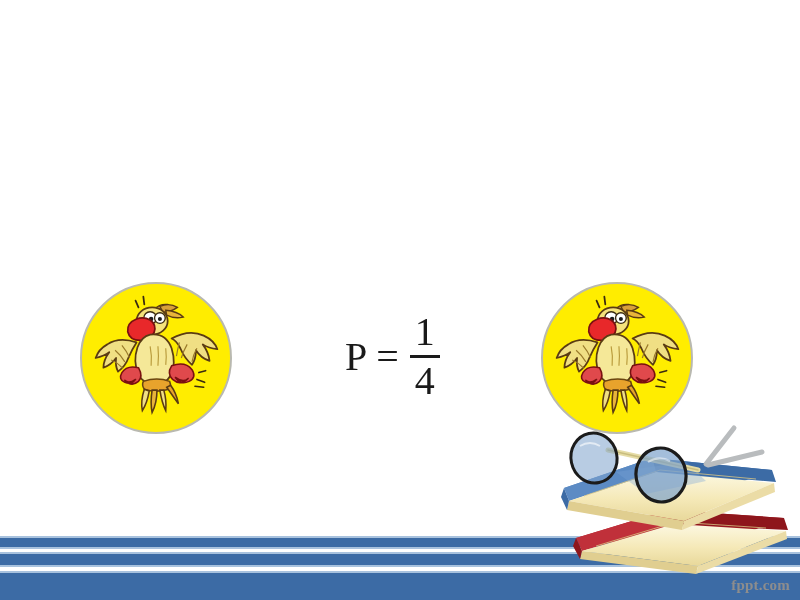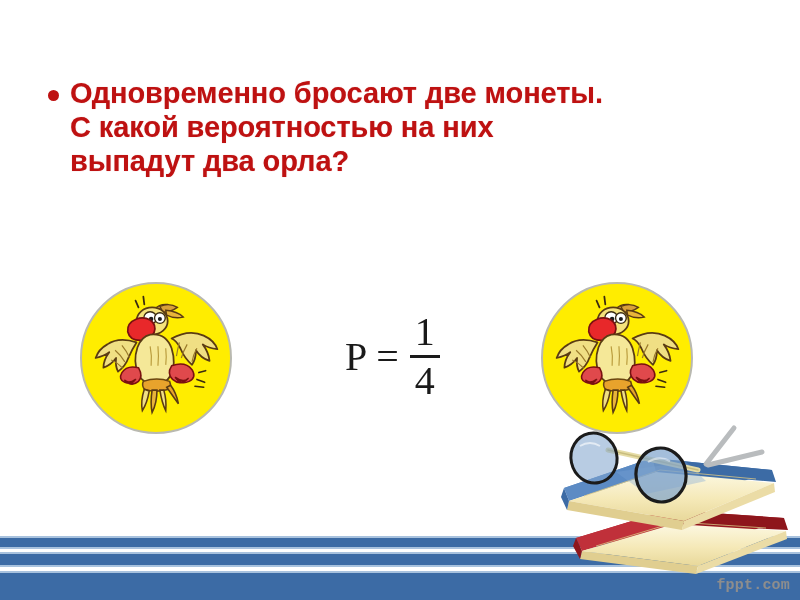--- a/index.html
+++ b/index.html
@@ -129,37 +129,31 @@
     width: 244px;
     height: 165px;
   }
 
   
   .watermark {
     position: absolute;
     right: 10px;
     bottom: 6px;
     color: #8d8d8d;
-    font-family: Liberation Mono, monospace;
+    font-family: Liberation Serif, serif;
     font-size: 15px;
     font-weight: bold;
     letter-spacing: 0.2px;
   }
 </style>
 </head>
 <body>
 
 <div class="slide">
 
-  <div class="question-block">
-    <span class="bullet-dot"></span>
-    <div class="question-text">Одновременно бросают две монеты.
-С какой вероятностью на них
-выпадут два орла?</div>
-  </div>
 
   <div class="coin left">
     <svg class="coin-emblem" viewBox="0 0 152 152">
 
       <path d="M74 26 q6 -6 14 -5 q-2 5 -6 8 z" fill="#E8B53A" stroke="#5a3b13" stroke-width="1.4"></path>
       <path d="M80 23 q10 -4 18 1 q-7 5 -15 5 z" fill="#D9A13A" stroke="#5a3b13" stroke-width="1.4"></path>
       <path d="M86 27 q12 1 18 7 q-9 2 -17 -2 z" fill="#E8B53A" stroke="#5a3b13" stroke-width="1.4"></path>
 
       <path d="M58 24 l-3 -7 M64 21 l-1 -8" stroke="#3a2a10" stroke-width="1.8" stroke-linecap="round" fill="none"></path>
 

